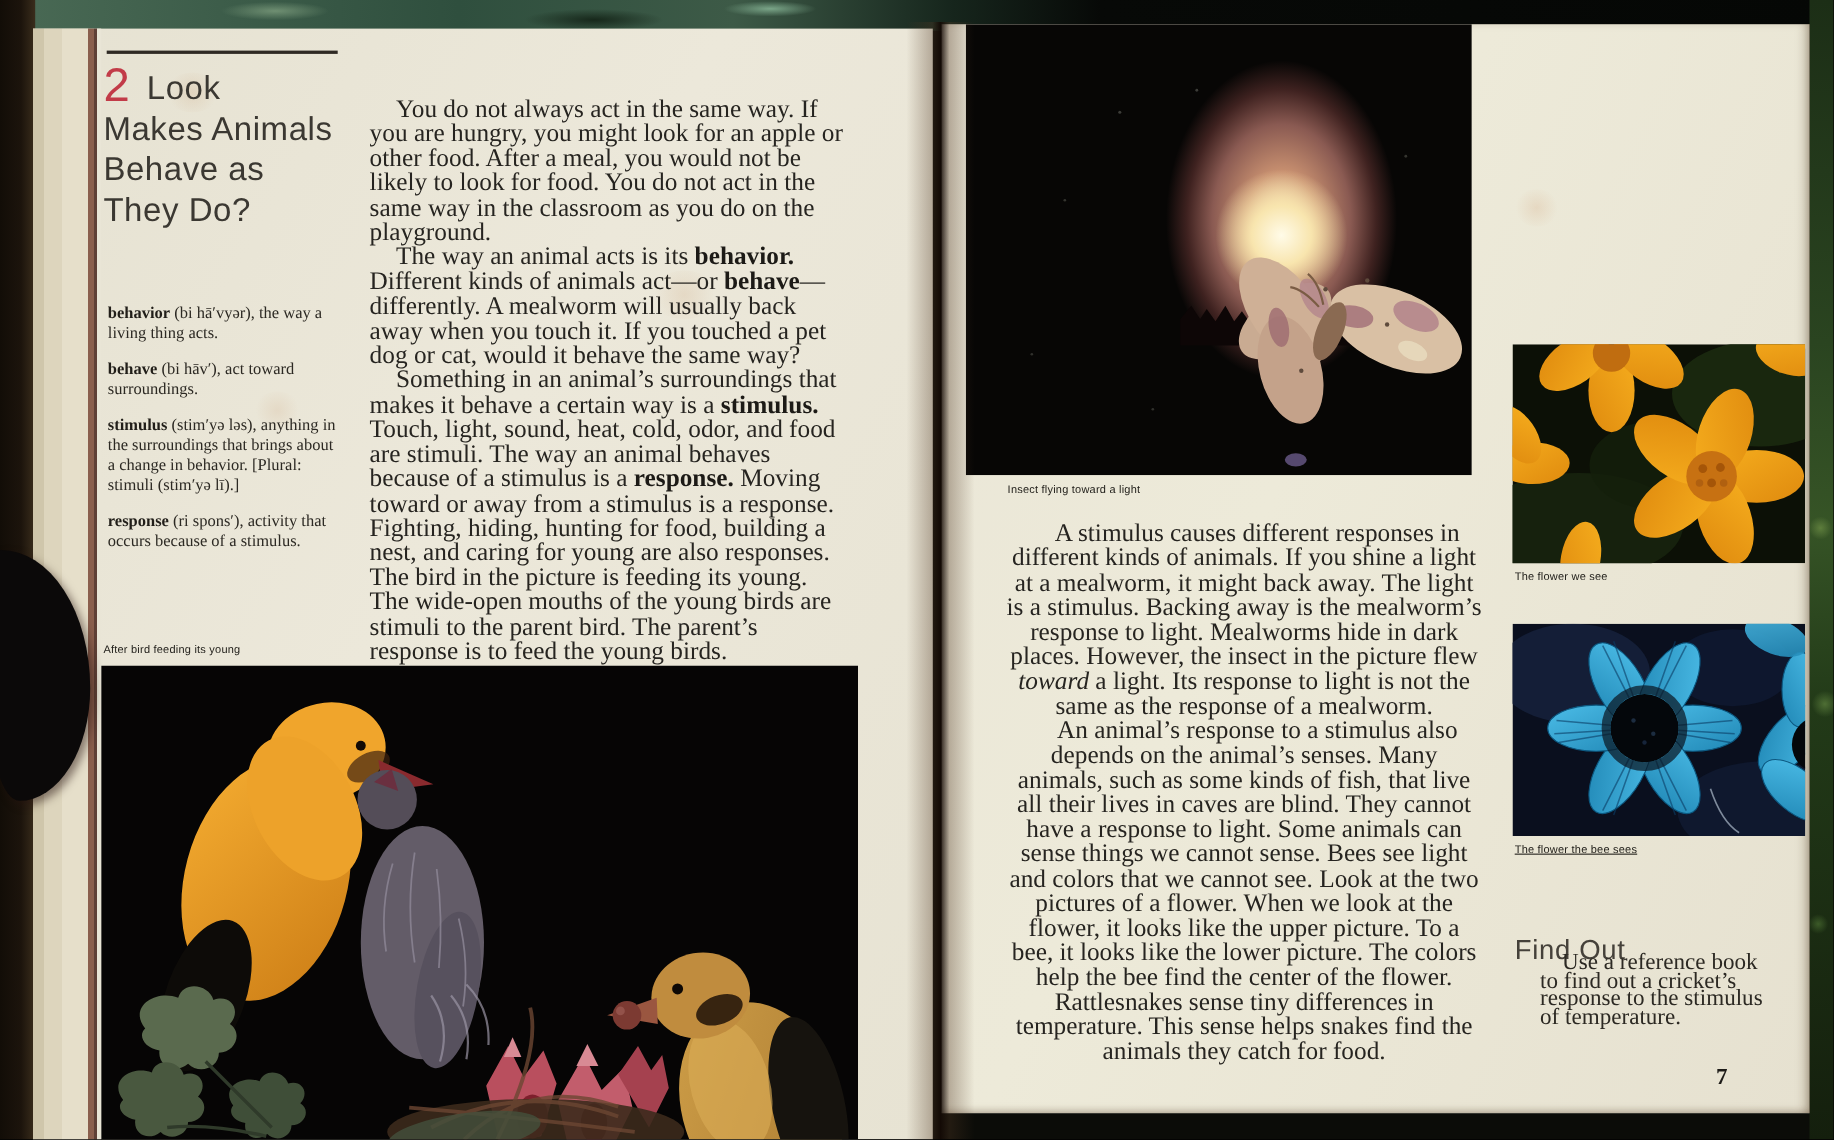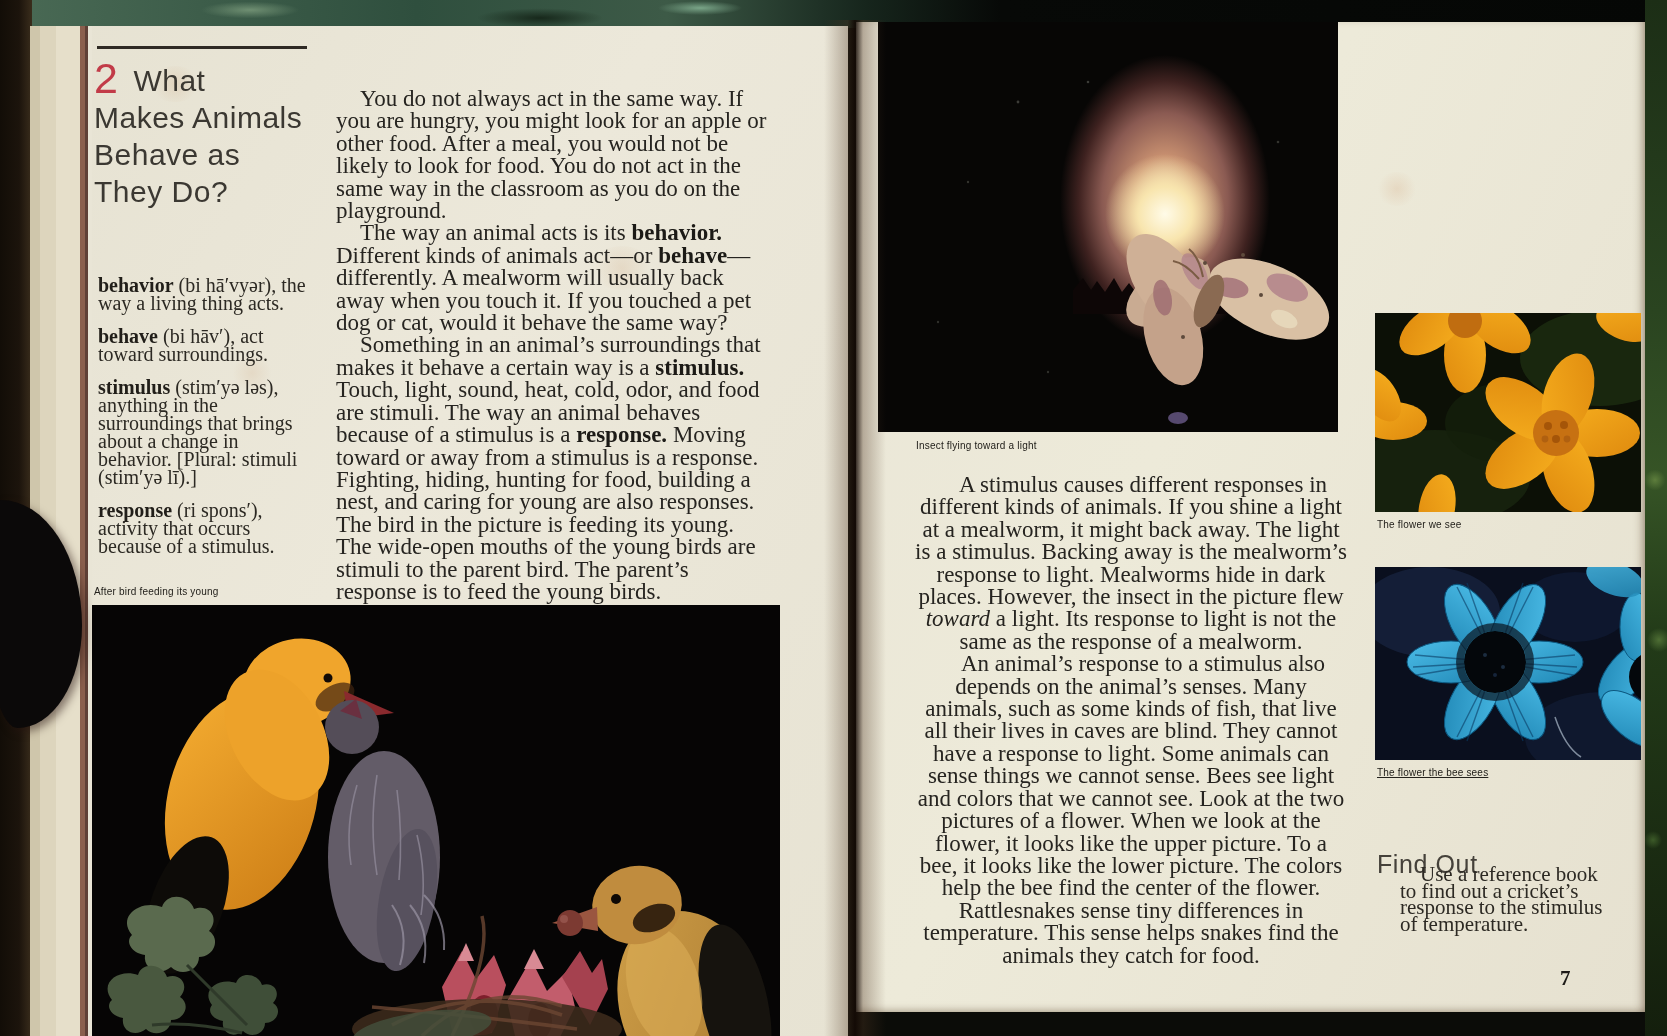--- a/index.html
+++ b/index.html
@@ -38,21 +38,21 @@
     box-shadow:4px 4px 8px rgba(40,20,15,.5);}
   .spot{position:absolute;border-radius:50%;pointer-events:none;}
 
   
   .chapter-rule{position:absolute;left:67px;top:20px;width:210px;height:3px;background:#2f2a24;}
   .chapter-title{position:absolute;left:64px;top:34px;width:250px;
     font-family:"Liberation Sans",sans-serif;font-weight:400;color:#3b3832;
     font-size:30px;line-height:37px;letter-spacing:.5px;}
   .chapter-num{font-size:43px;color:#c23b48;margin-right:15px;vertical-align:-2px;}
   .definitions{position:absolute;left:68px;top:250px;width:212px;
-    font-size:20px;line-height:18px;color:#2c2923;}
+    font-size:15px;line-height:18px;color:#2c2923;}
   .definitions p{margin:0 0 15px 0;}
   .definitions b{font-weight:700;color:#211e19;}
   .body-col{font-size:23px;line-height:22.4px;color:#262420;}
   .body-col p{margin:0;text-indent:24px;}
   .body-col b{font-weight:700;color:#1c1a16;}
   .body-left{position:absolute;left:306px;top:62px;width:434px;}
   .body-right{position:absolute;left:59px;top:452px;width:432px;text-align:center;}
   .caption{position:absolute;font-family:"Liberation Sans",sans-serif;
     font-size:10px;color:#23211c;letter-spacing:.2px;}
   .photo{position:absolute;display:block;}
@@ -71,21 +71,21 @@
   <div class="left-band"></div>
 
   <div class="page page-left">
     <div class="edge-strips"></div>
     <div class="spot" style="left:120px;top:40px;width:50px;height:36px;background:radial-gradient(circle,rgba(198,150,105,.20),rgba(0,0,0,0) 70%);"></div>
     <div class="spot" style="left:560px;top:220px;width:64px;height:44px;background:radial-gradient(circle,rgba(198,150,105,.18),rgba(0,0,0,0) 70%);"></div>
     <div class="spot" style="left:200px;top:330px;width:44px;height:34px;background:radial-gradient(circle,rgba(198,150,105,.16),rgba(0,0,0,0) 70%);"></div>
 
     <div class="chapter-rule"></div>
     <div class="chapter-title">
-      <div><span class="chapter-num">2</span><span>What</span></div>
+      <div><span class="chapter-num">2</span><span>Look</span></div>
       <div>Makes Animals</div>
       <div>Behave as</div>
       <div>They Do?</div>
     </div>
 
     <div class="definitions">
         <p><b>behavior</b><span> (bi hā′vyər), the way a living thing acts.</span></p>
         <p><b>behave</b><span> (bi hāv′), act toward surroundings.</span></p>
         <p><b>stimulus</b><span> (stim′yə ləs), anything in the surroundings that brings about a change in behavior. [Plural: stimuli (stim′yə lī).]</span></p>
         <p><b>response</b><span> (ri spons′), activity that occurs because of a stimulus.</span></p>

